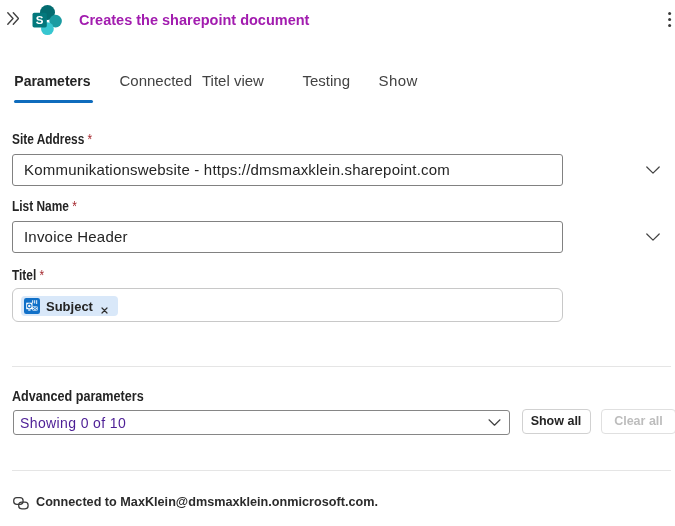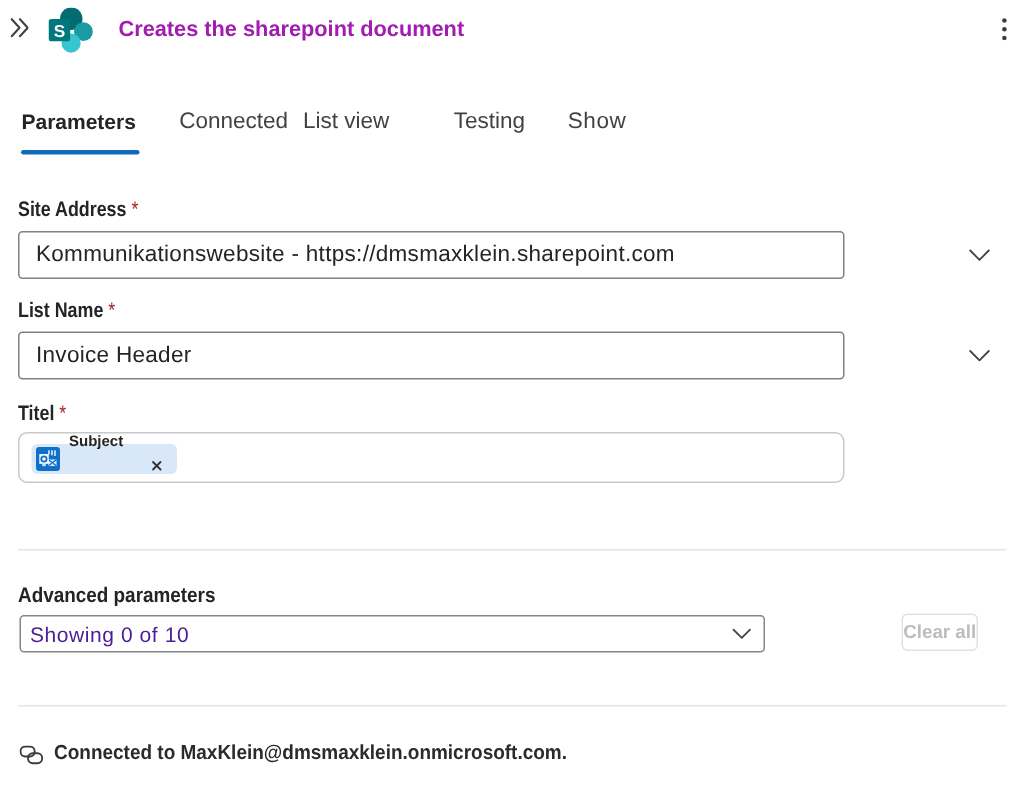--- a/index.html
+++ b/index.html
@@ -33,21 +33,21 @@
   <div class="abs" style="left:79px;top:12.4px;font-size:14.5px;font-weight:700;color:#a21caf">Creates the sharepoint document</div>
 
   <svg class="abs" style="left:667.6px;top:11.7px" width="4" height="15" viewBox="0 0 4 15">
     <circle cx="1.6" cy="1.6" r="1.5" fill="#3b3b3b"></circle>
     <circle cx="1.6" cy="7.5" r="1.5" fill="#3b3b3b"></circle>
     <circle cx="1.6" cy="13.4" r="1.5" fill="#3b3b3b"></circle>
   </svg>
 
   <div class="tab" style="left:14.3px;top:72.7px;font-size:14px;color:#242424;font-weight:700">Parameters</div>
   <div class="tab" style="left:119.5px">Connected</div>
-  <div class="tab" style="left:202px">List view</div>
+  <div class="tab" style="left:202px">Titel view</div>
   <div class="tab" style="left:302.5px">Testing</div>
   <div class="tab" style="left:378.5px;letter-spacing:0.4px">Show</div>
   <div class="abs" style="left:14px;top:100px;width:78.5px;height:3px;border-radius:1.5px;background:#0f6cbd"></div>
 
   <div class="lbl" style="left:12px;top:131.3px">Site Address <span class="req">*</span></div>
   <div class="field inp" style="top:154px">
     <div class="txt">Kommunikationswebsite - https://dmsmaxklein.sharepoint.com</div>
   </div>
   <svg class="chev" style="left:645.5px;top:166px" width="14" height="8" viewBox="0 0 14 8">
     <path d="M0.8 1 L7 7.2 L13.2 1" fill="none" stroke="#424242" stroke-width="1.2" stroke-linecap="round" stroke-linejoin="round"></path>
@@ -68,35 +68,38 @@
     <rect x="0" y="0" width="16" height="16" rx="2.2" fill="#1070c8"></rect>
     <rect x="8.1" y="2.2" width="1.1" height="2.8" fill="#fff" opacity="0.85"></rect>
     <rect x="10.1" y="2.2" width="1.1" height="3.3" fill="#fff" opacity="0.85"></rect>
     <rect x="12.1" y="2.2" width="1.1" height="3.8" fill="#fff" opacity="0.85"></rect>
     <path d="M8.1 8.3 h5.6 v4.4 h-5.6 z" fill="#fff" opacity="0.85"></path>
     <path d="M8.3 8.5 l2.6 2 l2.6 -2 M8.3 12.5 l2.2 -1.7 M13.5 12.5 l-2.2 -1.7" fill="none" stroke="#1070c8" stroke-width="0.9"></path>
     <rect x="2.2" y="4.7" width="6.3" height="6.5" fill="#fff"></rect>
     <circle cx="5.3" cy="8" r="1.8" fill="none" stroke="#1070c8" stroke-width="1.2"></circle>
     <rect x="4.2" y="11.2" width="2.3" height="1.6" fill="#fff" opacity="0.8"></rect>
   </svg>
-  <div class="abs" style="left:46px;top:289px;font-size:10px;font-weight:700;color:#242424">Subject</div>
+  <div class="abs" style="left:46px;top:299px;font-size:13px;font-weight:700;color:#242424">Subject</div>
   <svg class="abs" style="left:100.5px;top:306.5px" width="7" height="7" viewBox="0 0 7 7">
     <path d="M1 1 L6 6 M6 1 L1 6" fill="none" stroke="#2e2e2e" stroke-width="1.2" stroke-linecap="round"></path>
   </svg>
 
   <div class="abs" style="left:12px;top:366px;width:659px;height:1px;background:#e5e5e5"></div>
 
   <div class="lbl" style="left:12px;top:388px;transform:scaleX(0.9)">Advanced parameters</div>
   <div class="abs" style="left:12.5px;top:409.5px;width:497px;height:25px;border:1px solid #868686;border-radius:3px;box-sizing:border-box;background:#fff">
     <div style="position:absolute;left:6.5px;top:1px;line-height:23px;font-size:14px;letter-spacing:0.38px;color:#4c1d95;white-space:nowrap">Showing 0 of 10</div>
   </div>
   <svg class="chev" style="left:488px;top:418.5px" width="13" height="7" viewBox="0 0 13 7">
     <path d="M1 0.8 L6.5 6.2 L12 0.8" fill="none" stroke="#424242" stroke-width="1.2" stroke-linecap="round" stroke-linejoin="round"></path>
   </svg>
-  <div class="abs" style="left:601px;top:408.5px;width:51px;height:25px;border:1px solid #e0e0e0;border-radius:4px;box-sizing:border-box;text-align:center">
+  <div class="abs" style="left:521.5px;top:408.5px;width:69px;height:25px;border:1px solid #d1d1d1;border-radius:4px;box-sizing:border-box;text-align:center">
+    <div style="line-height:23px;font-size:12.5px;font-weight:700;color:#242424">Show all</div>
+  </div>
+  <div class="abs" style="left:601px;top:408.5px;width:75px;height:25px;border:1px solid #e0e0e0;border-radius:4px;box-sizing:border-box;text-align:center">
     <div style="line-height:23px;font-size:12.5px;font-weight:700;color:#bdbdbd">Clear all</div>
   </div>
 
   <div class="abs" style="left:12px;top:470px;width:659px;height:1px;background:#e5e5e5"></div>
 
   <svg class="abs" style="left:12.5px;top:496.5px" width="16" height="13" viewBox="0 0 16 13">
     <rect x="0.7" y="0.7" width="9.4" height="6.6" rx="3.1" fill="none" stroke="#3b3b3b" stroke-width="1.25"></rect>
     <rect x="5.7" y="5.2" width="9.4" height="6.6" rx="3.1" fill="none" stroke="#3b3b3b" stroke-width="1.25"></rect>
   </svg>
   <div class="abs" style="left:36px;top:494px;font-size:13.5px;font-weight:700;color:#2b2b2b;white-space:nowrap;transform:scaleX(0.937);transform-origin:0 0">Connected to MaxKlein@dmsmaxklein.onmicrosoft.com.</div>

